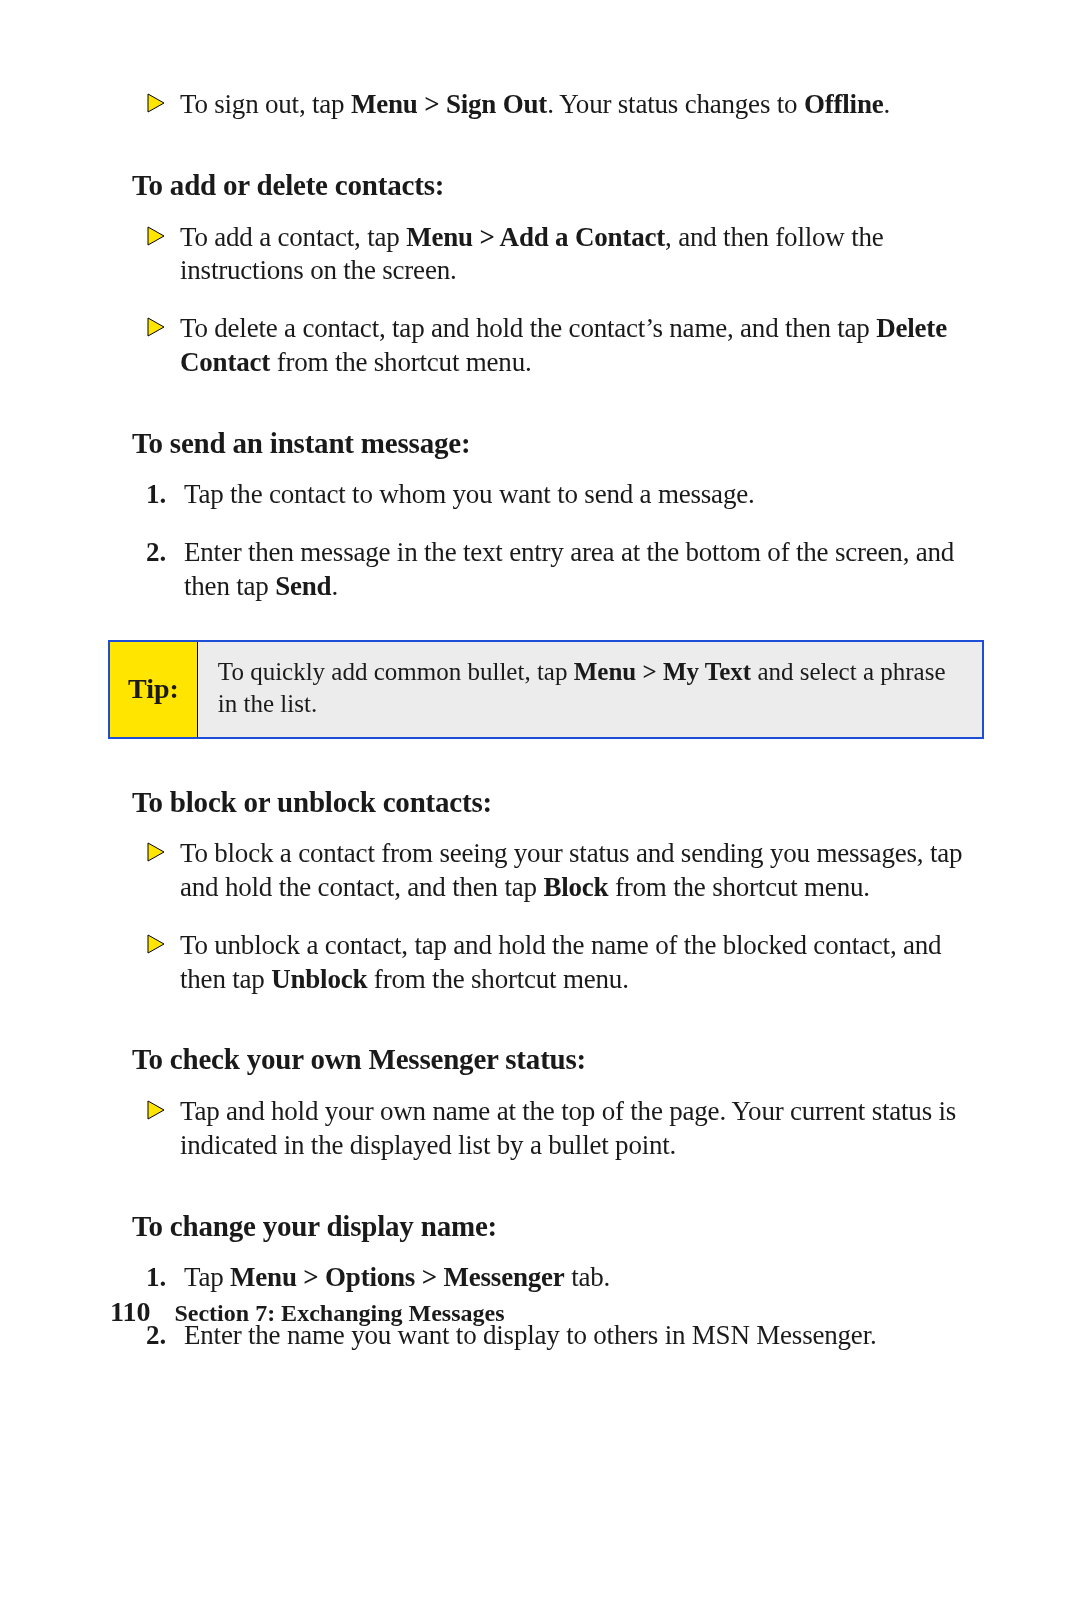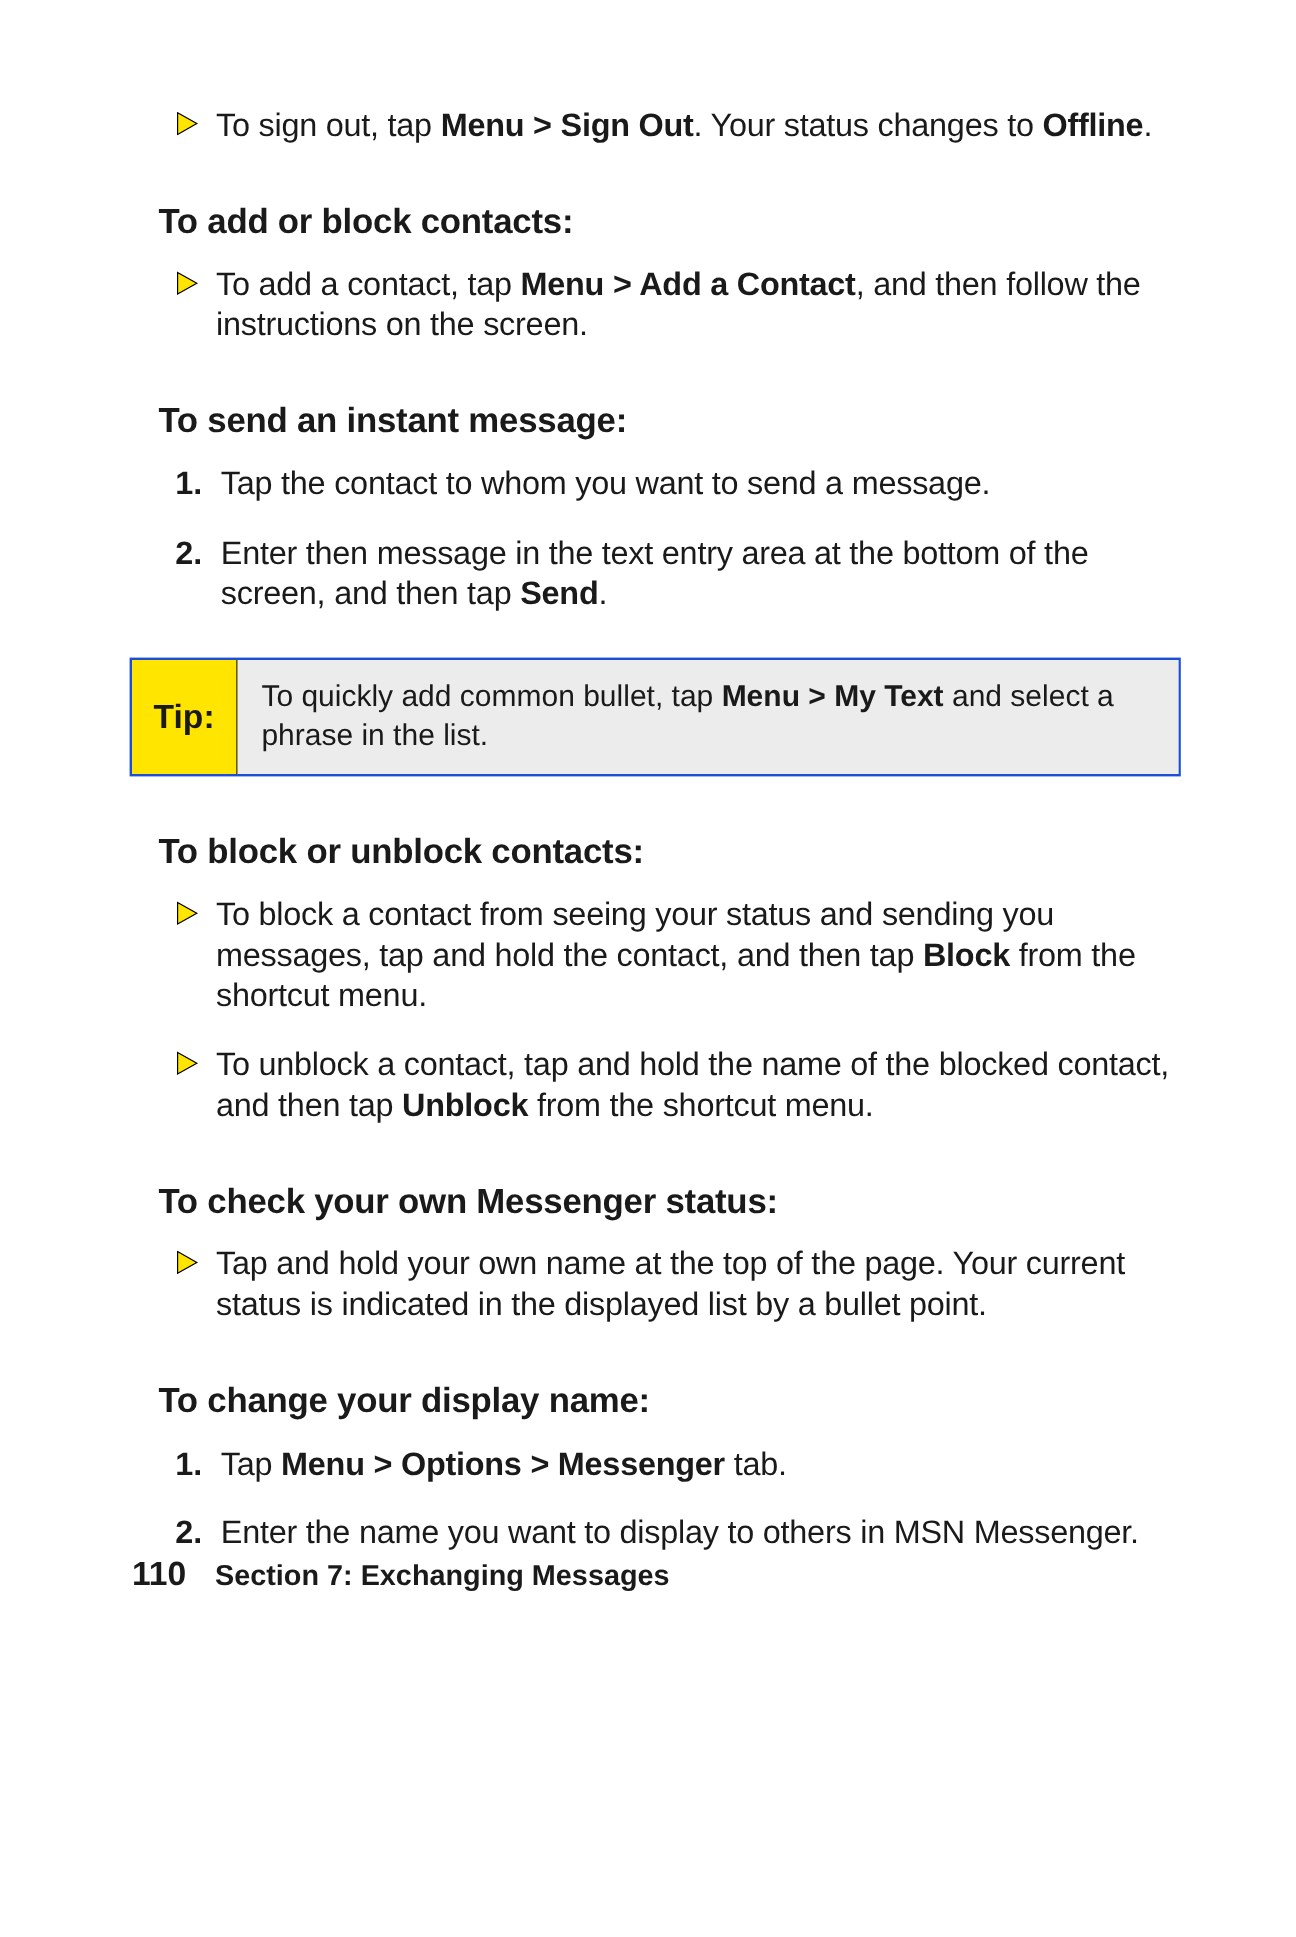--- a/index.html
+++ b/index.html
@@ -8,20 +8,21 @@
     width: 1080px;
     height: 1614px;
     background: #ffffff;
     font-family: "Segoe UI", "Myriad Pro", "Lucida Grande", Arial, sans-serif;
     color: #1a1a1a;
   }
   .page {
     width: 1080px;
     height: 1388px;
     position: relative;
+    font-family: Liberation Serif, serif;
   }
   .content {
     position: absolute;
     top: 78px;
     left: 132px;
     right: 96px;
   }
   .heading {
     font-weight: 700;
     font-size: 29px;
@@ -128,33 +129,43 @@
       <span class="arrow-icon">
         <svg width="20" height="20" viewBox="0 0 20 20">
             <polygon points="2,1 18,10 2,19" fill="#ffe500" stroke="#000" stroke-width="1"></polygon>
           </svg>
       </span>
       <span class="arrow-text">
         <span>To sign out, tap </span><b>Menu &gt; Sign Out</b><span>. Your status changes to </span><b>Offline</b><span>.</span>
       </span>
     </div>
 
-    <div class="heading">To add or block contacts:</div>
+    <div class="heading">To add or delete contacts:</div>
 
     <div class="arrow-item">
       <span class="arrow-icon">
         <svg width="20" height="20" viewBox="0 0 20 20">
             <polygon points="2,1 18,10 2,19" fill="#ffe500" stroke="#000" stroke-width="1"></polygon>
           </svg>
       </span>
       <span class="arrow-text">
         <span>To add a contact, tap </span><b>Menu &gt; Add a Contact</b><span>, and then follow the instructions on the screen.</span>
       </span>
     </div>
 
+    <div class="arrow-item">
+      <span class="arrow-icon">
+        <svg width="20" height="20" viewBox="0 0 20 20">
+            <polygon points="2,1 18,10 2,19" fill="#ffe500" stroke="#000" stroke-width="1"></polygon>
+          </svg>
+      </span>
+      <span class="arrow-text">
+        <span>To delete a contact, tap and hold the contact’s name, and then tap </span><b>Delete Contact</b><span> from the shortcut menu.</span>
+      </span>
+    </div>
 
     <div class="heading">To send an instant message:</div>
 
     <div class="num-item">
       <span class="num-marker">1.</span>
       <span class="num-text">
         <span>Tap the contact to whom you want to send a message.</span><b></b><span></span>
       </span>
     </div>
 

